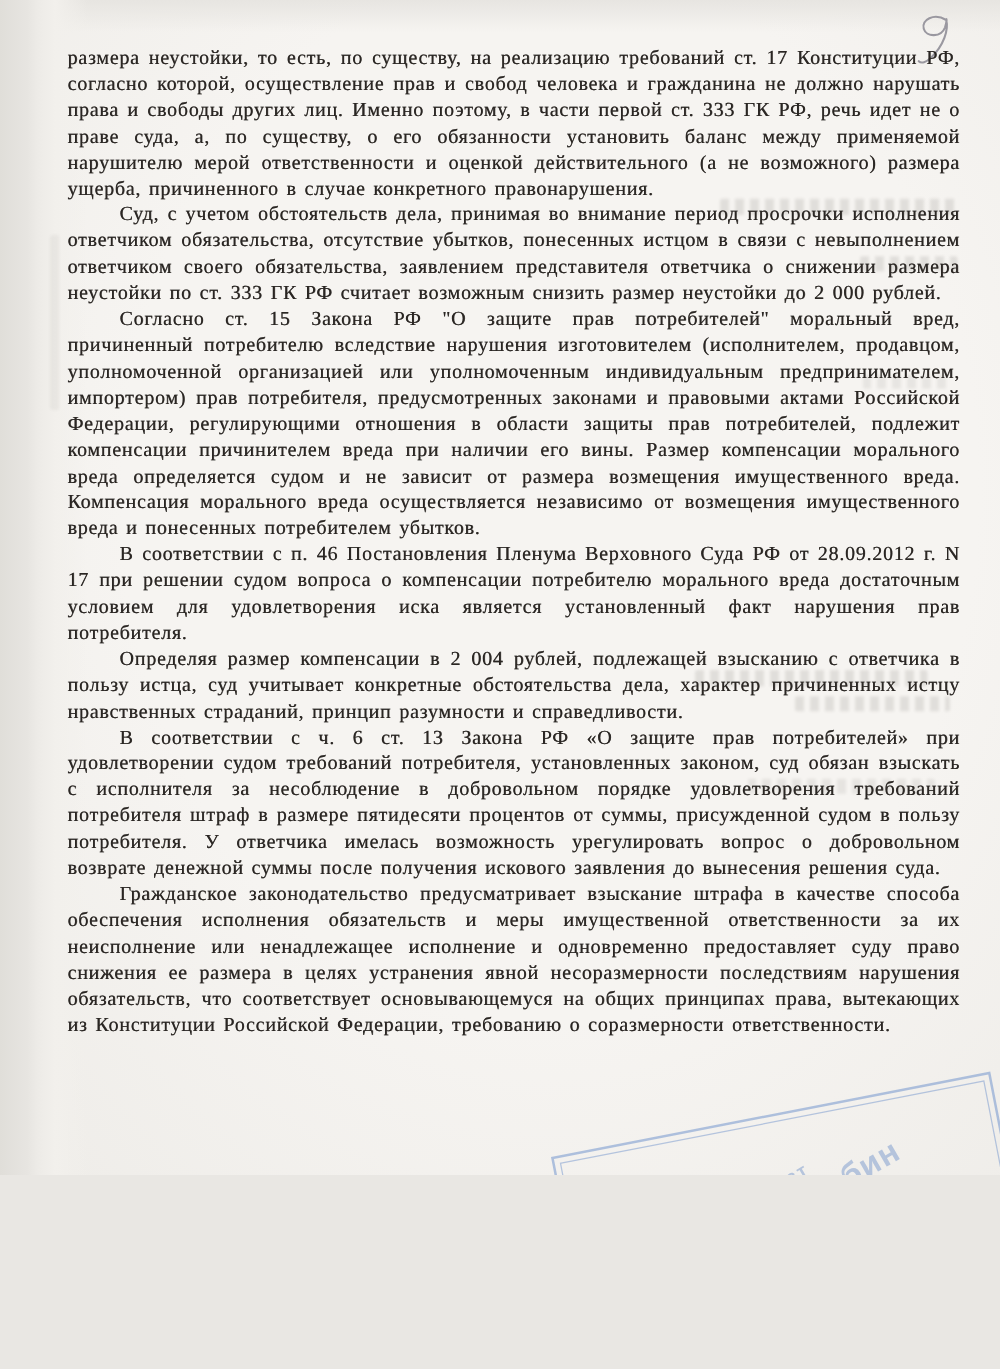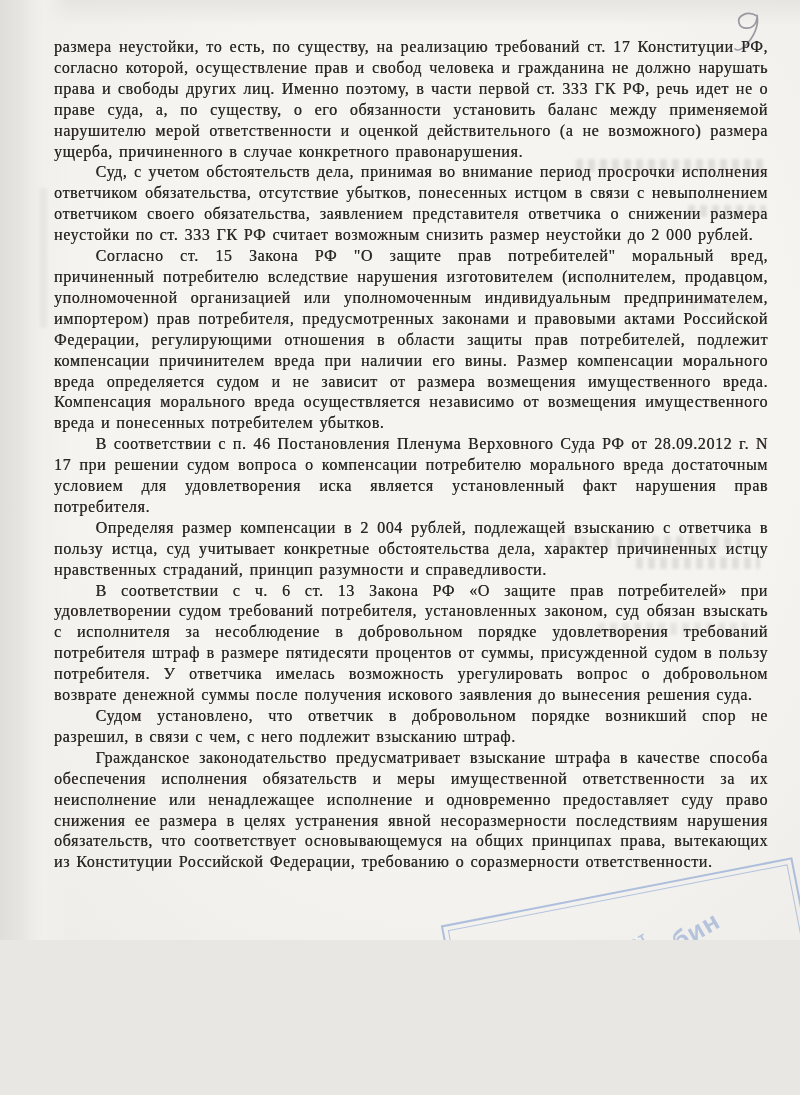--- a/index.html
+++ b/index.html
@@ -85,21 +85,20 @@
     </svg>
   </div>
 
   <div class="textblock" id="paragraphs">
       <p class="">размера неустойки, то есть, по существу, на реализацию требований ст. 17 Конституции РФ, согласно которой, осуществление прав и свобод человека и гражданина не должно нарушать права и свободы других лиц. Именно поэтому, в части первой ст. 333 ГК РФ, речь идет не о праве суда, а, по существу, о его обязанности установить баланс между применяемой нарушителю мерой ответственности и оценкой действительного (а не возможного) размера ущерба, причиненного в случае конкретного правонарушения.</p>
       <p class="indent">Суд, с учетом обстоятельств дела, принимая во внимание период просрочки исполнения ответчиком обязательства, отсутствие убытков, понесенных истцом в связи с невыполнением ответчиком своего обязательства, заявлением представителя ответчика о снижении размера неустойки по ст. 333 ГК РФ считает возможным снизить размер неустойки до 2 000 рублей.</p>
       <p class="indent">Согласно ст. 15 Закона РФ "О защите прав потребителей" моральный вред, причиненный потребителю вследствие нарушения изготовителем (исполнителем, продавцом, уполномоченной организацией или уполномоченным индивидуальным предпринимателем, импортером) прав потребителя, предусмотренных законами и правовыми актами Российской Федерации, регулирующими отношения в области защиты прав потребителей, подлежит компенсации причинителем вреда при наличии его вины. Размер компенсации морального вреда определяется судом и не зависит от размера возмещения имущественного вреда. Компенсация морального вреда осуществляется независимо от возмещения имущественного вреда и понесенных потребителем убытков.</p>
       <p class="indent">В соответствии с п. 46 Постановления Пленума Верховного Суда РФ от 28.09.2012 г. N 17 при решении судом вопроса о компенсации потребителю морального вреда достаточным условием для удовлетворения иска является установленный факт нарушения прав потребителя.</p>
       <p class="indent">Определяя размер компенсации в 2 004 рублей, подлежащей взысканию с ответчика в пользу истца, суд учитывает конкретные обстоятельства дела, характер причиненных истцу нравственных страданий, принцип разумности и справедливости.</p>
       <p class="indent">В соответствии с ч. 6 ст. 13 Закона РФ «О защите прав потребителей» при удовлетворении судом требований потребителя, установленных законом, суд обязан взыскать с исполнителя за несоблюдение в добровольном порядке удовлетворения требований потребителя штраф в размере пятидесяти процентов от суммы, присужденной судом в пользу потребителя. У ответчика имелась возможность урегулировать вопрос о добровольном возврате денежной суммы после получения искового заявления до вынесения решения суда.</p>
-      <p class="indent">Судом установлено, что ответчик в добровольном порядке возникший спор не разрешил, в связи с чем, с него подлежит взысканию штраф.</p>
       <p class="indent">Гражданское законодательство предусматривает взыскание штрафа в качестве способа обеспечения исполнения обязательств и меры имущественной ответственности за их неисполнение или ненадлежащее исполнение и одновременно предоставляет суду право снижения ее размера в целях устранения явной несоразмерности последствиям нарушения обязательств, что соответствует основывающемуся на общих принципах права, вытекающих из Конституции Российской Федерации, требованию о соразмерности ответственности.</p>
     </div>
 
   <div class="pageno">9</div>
 
   <div class="ghost g1"></div>
   <div class="ghost g2"></div>
   <div class="ghost g3"></div>
   <div class="ghost g4"></div>
   <div class="ghost g5"></div>

